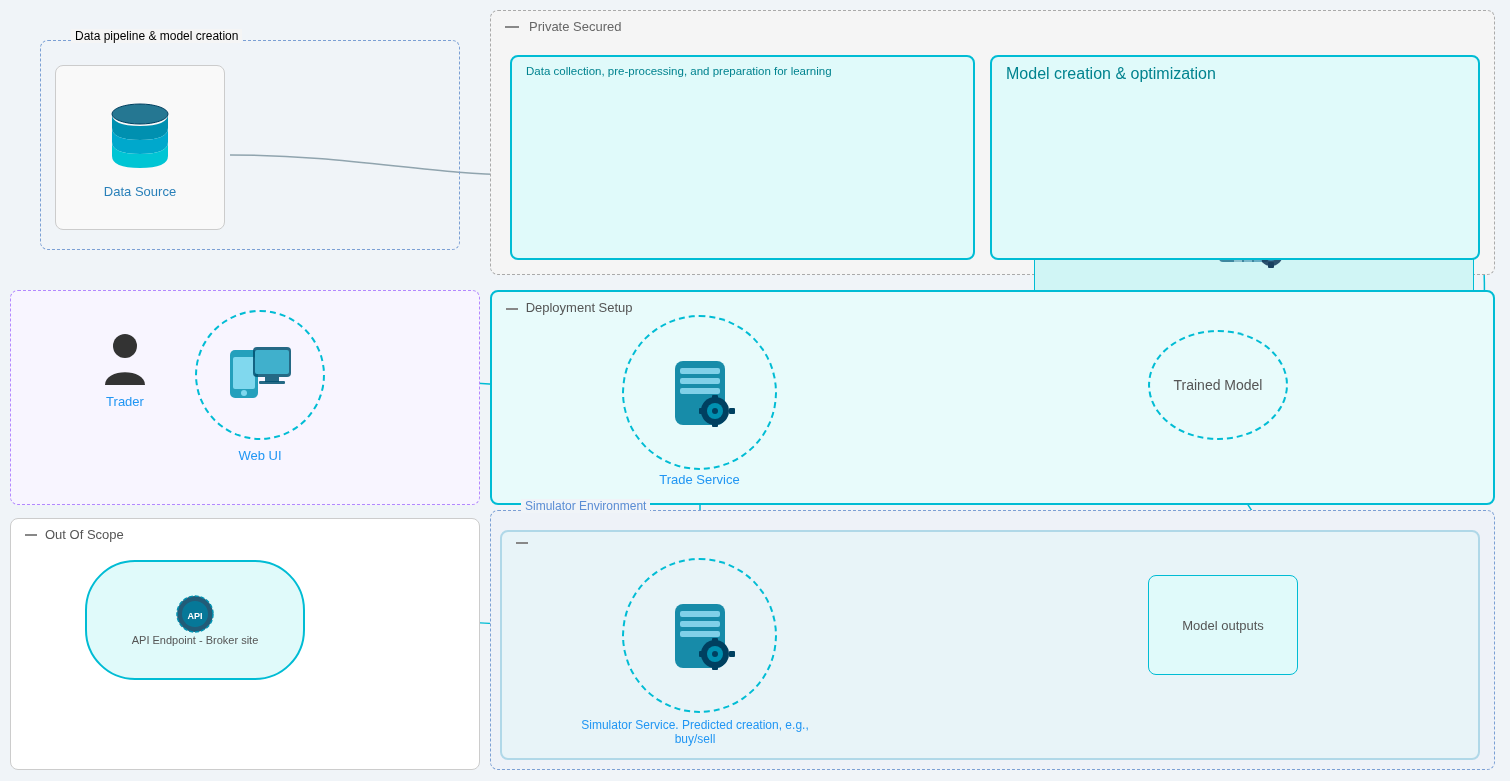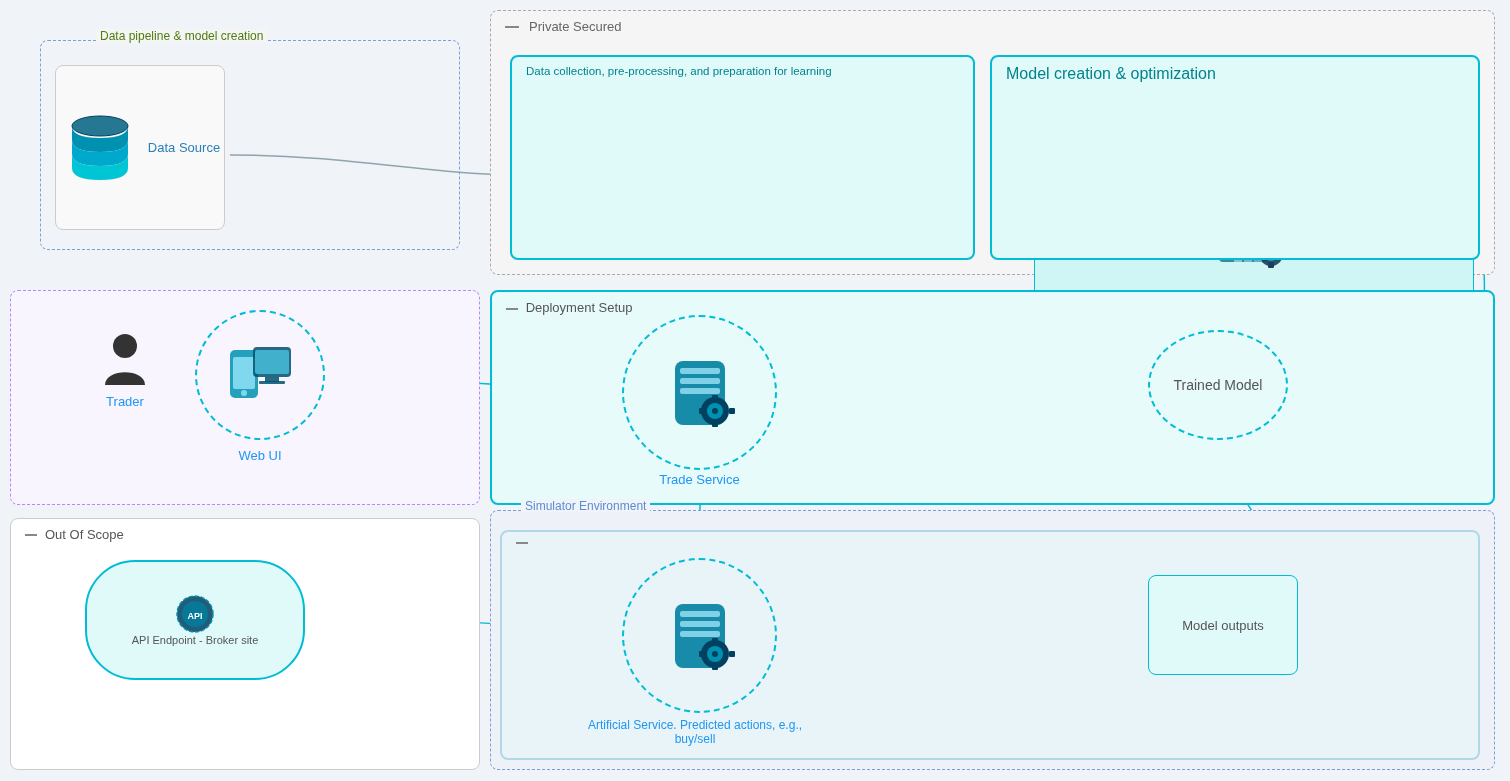--- a/index.html
+++ b/index.html
@@ -57,39 +57,38 @@
       width: 420px;
       height: 210px;
       border: 1.5px dashed #7b9fd4;
       border-radius: 8px;
       background: transparent;
     }
     .pipeline-label {
       position: absolute;
       top: -12px;
       left: 30px;
-      color: #4d7c0f;
+      color: #000000;
       font-size: 12px;
       background: #f5f5f5;
       padding: 0 4px;
-      margin-left: 25px;
     }
 
     
     .datasource-box {
       position: absolute;
       left: 55px;
       top: 65px;
       width: 170px;
       height: 165px;
       border: 1.5px solid #ccc;
       border-radius: 8px;
       background: #f9f9f9;
       display: flex;
-      flex-direction: row;
+      flex-direction: column;
       align-items: center;
       justify-content: center;
       gap: 8px;
     }
 
     
     .db-icon {
       width: 80px;
       height: 80px;
     }
@@ -581,19 +580,19 @@
       <rect x="20" y="35" width="40" height="6" rx="2" fill="#80d0e8"></rect>
       <circle cx="55" cy="58" r="14" fill="#004060"></circle>
       <circle cx="55" cy="58" r="8" fill="#0090b0"></circle>
       <circle cx="55" cy="58" r="3" fill="#004060"></circle>
       <rect x="52" y="42" width="6" height="6" rx="1" fill="#004060"></rect>
       <rect x="52" y="68" width="6" height="6" rx="1" fill="#004060"></rect>
       <rect x="39" y="55" width="6" height="6" rx="1" fill="#004060"></rect>
       <rect x="69" y="55" width="6" height="6" rx="1" fill="#004060"></rect>
     </svg>
   </div>
-  <div class="node-label" style="top:718px; left:580px; width:230px; font-size:12px; color:#2196F3;">Artificial Service. Predicted actions, e.g., buy/sell</div>
+  <div class="node-label" style="top:718px; left:580px; width:230px; font-size:12px; color:#2196F3;">Simulator Service. Predicted creation, e.g., buy/sell</div>
 
   <div class="model-outputs-node">
     <span style="color:#555; font-size:13px;">Model outputs</span>
   </div>
 
 </div>
 
 </body></html>

